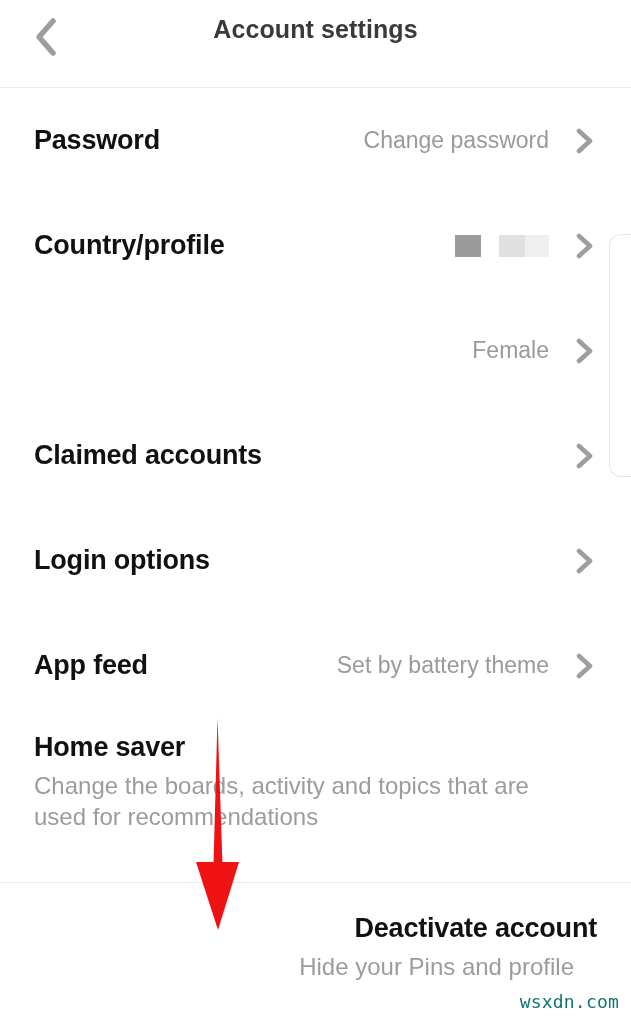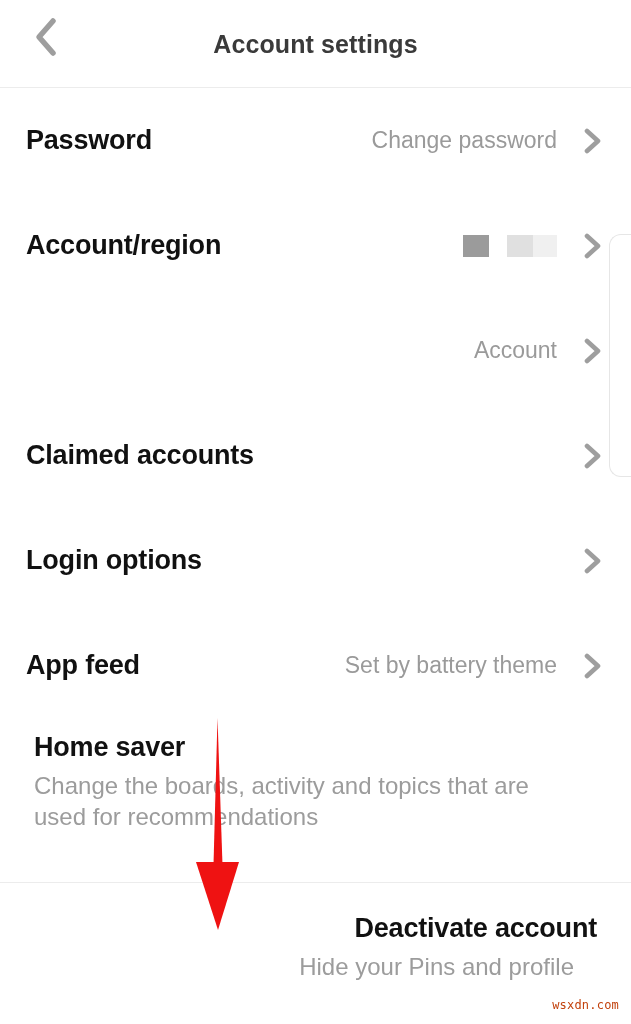--- a/index.html
+++ b/index.html
@@ -37,38 +37,38 @@
     display: flex;
     align-items: center;
     justify-content: center;
     cursor: pointer;
   }
   .back-btn svg { display: block; }
   .header-title {
     position: absolute;
     left: 0;
     right: 0;
-    top: 30px;
+    top: 15px;
     text-align: center;
     font-size: 25px;
     font-weight: 600;
     color: #3a3a3a;
     letter-spacing: 0.1px;
   }
 
   
   .list {
     position: relative;
   }
   .row {
     position: relative;
     height: 105px;
     display: flex;
     align-items: center;
-    padding: 0 26px;
+    padding: 0 34px;
     box-sizing: border-box;
     cursor: pointer;
   }
   .row-label {
     font-size: 27px;
     font-weight: 700;
     color: #111111;
     letter-spacing: -0.2px;
     white-space: nowrap;
   }
@@ -155,22 +155,22 @@
     width: 631px;
     height: 1024px;
     pointer-events: none;
   }
 
   
   .watermark {
     position: absolute;
     right: 12px;
     bottom: 12px;
-    font-size: 12px;
-    color: #c2410c;
+    font-size: 18px;
+    color: #0f766e;
     font-family: "DejaVu Sans Mono", monospace;
     letter-spacing: 0.2px;
   }
 </style>
 </head>
 <body>
 
 <div class="phone">
 
   <div class="header">
@@ -192,39 +192,39 @@
         <span class="row-value">Change password</span>
         <span class="chev">
           <svg class="chev" viewBox="0 0 26 26" fill="none" xmlns="http://www.w3.org/2000/svg">
             <path d="M8 3 L19 13 L8 23" stroke="#9e9e9e" stroke-width="4.6" stroke-linecap="round" stroke-linejoin="round"></path>
           </svg>
         </span>
       </span>
     </div>
 
     <div class="row">
-      <span class="row-label">Account/region</span>
+      <span class="row-label">Country/profile</span>
       <span class="row-right">
         <span class="redacted">
           <i class="b1"></i>
           <i class="b2"></i>
           <i class="b3"></i>
           <i class="b4"></i>
         </span>
         <span class="chev">
           <svg class="chev" viewBox="0 0 26 26" fill="none" xmlns="http://www.w3.org/2000/svg">
             <path d="M8 3 L19 13 L8 23" stroke="#9e9e9e" stroke-width="4.6" stroke-linecap="round" stroke-linejoin="round"></path>
           </svg>
         </span>
       </span>
     </div>
 
     <div class="row">
       <span class="row-right">
-        <span class="row-value">Account</span>
+        <span class="row-value">Female</span>
         <span class="chev">
           <svg class="chev" viewBox="0 0 26 26" fill="none" xmlns="http://www.w3.org/2000/svg">
             <path d="M8 3 L19 13 L8 23" stroke="#9e9e9e" stroke-width="4.6" stroke-linecap="round" stroke-linejoin="round"></path>
           </svg>
         </span>
       </span>
     </div>
 
     <div class="row">
       <span class="row-label">Claimed accounts</span>

